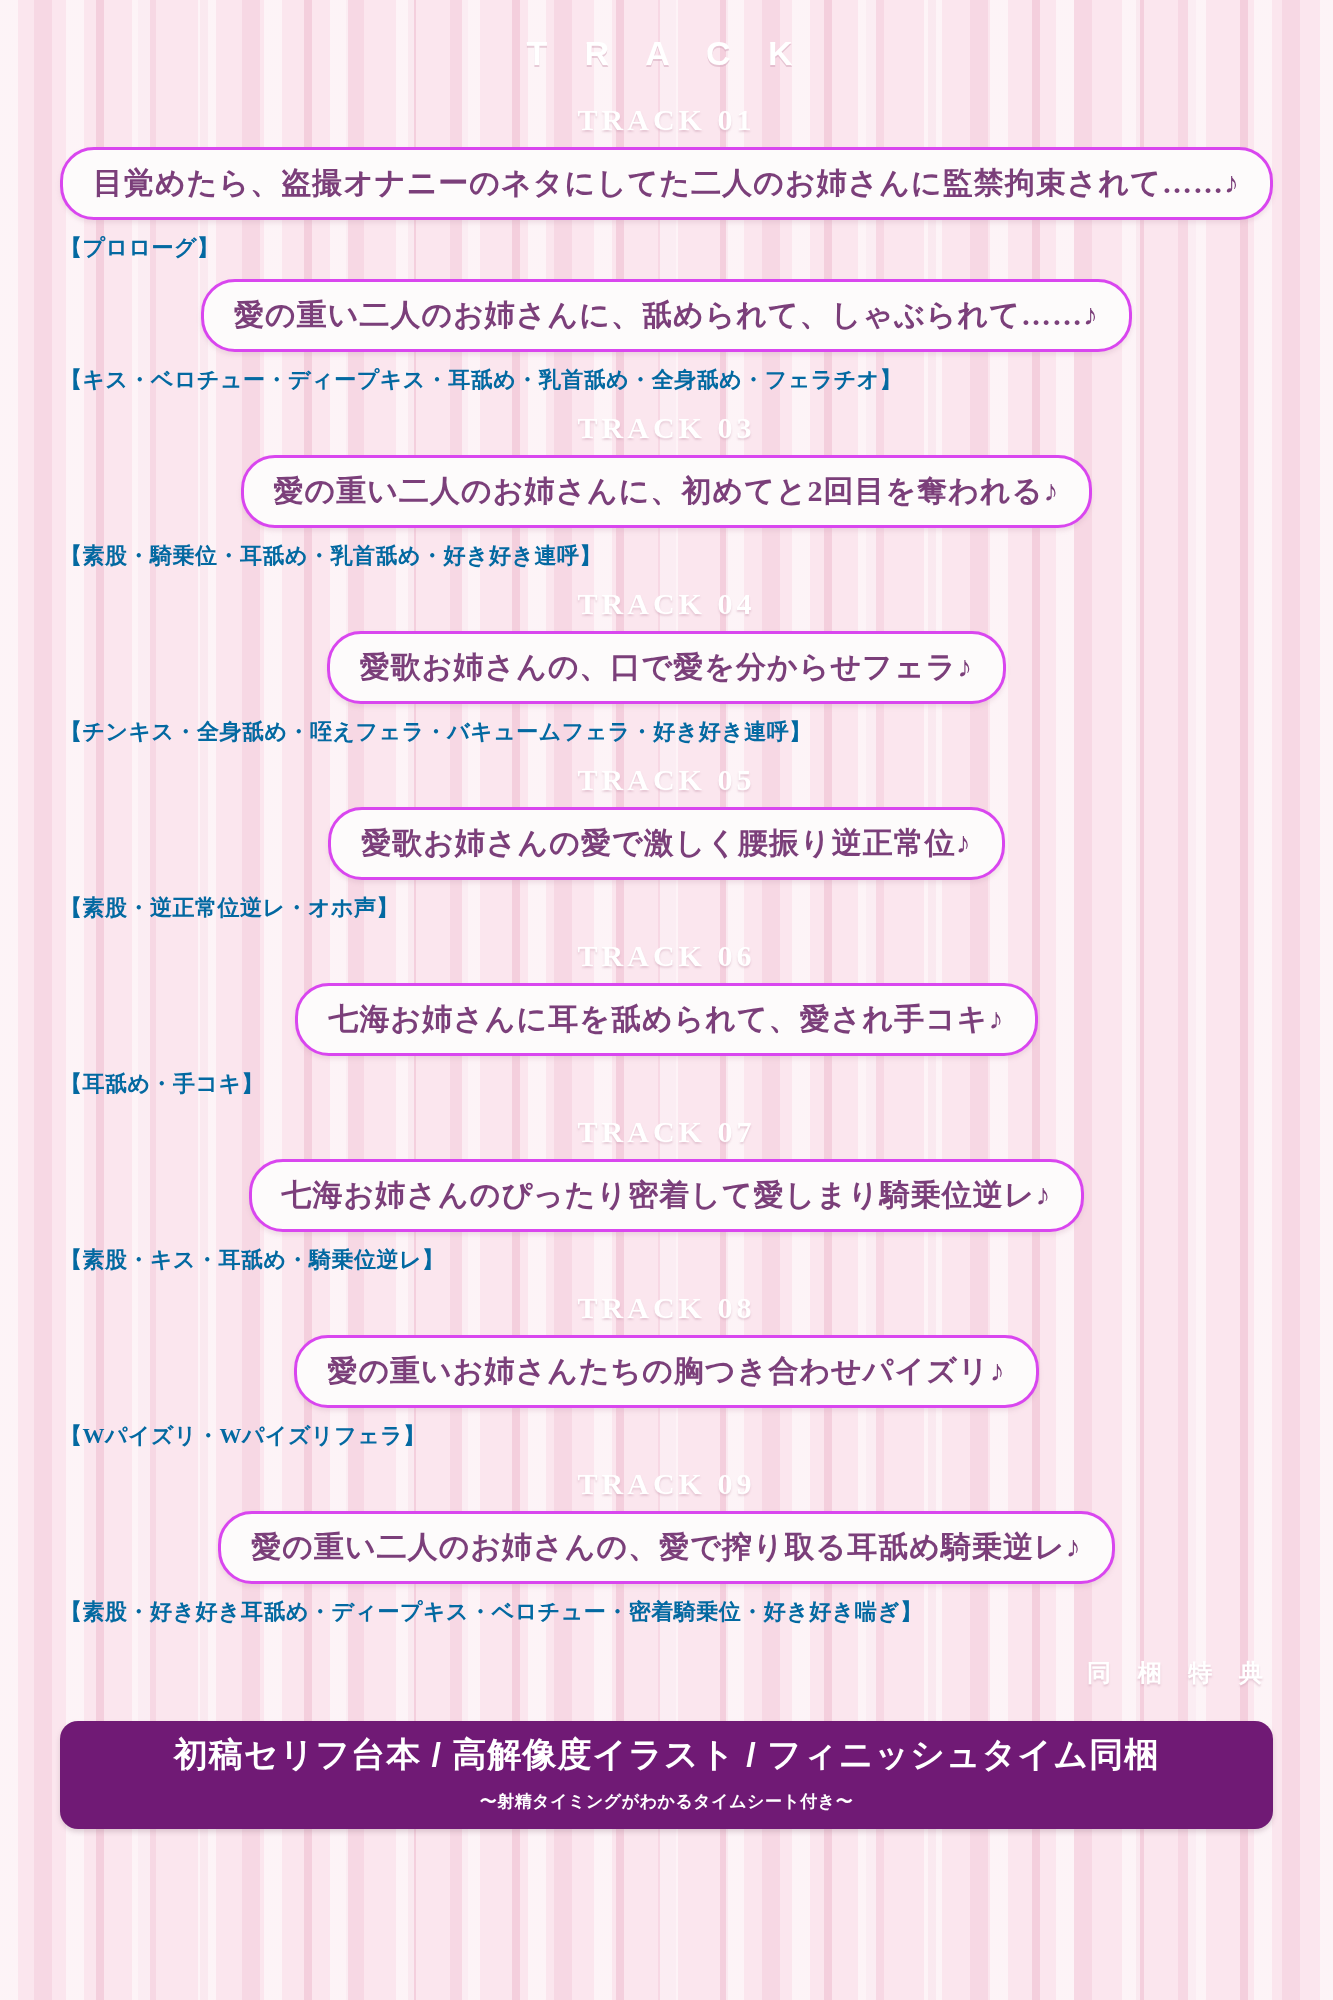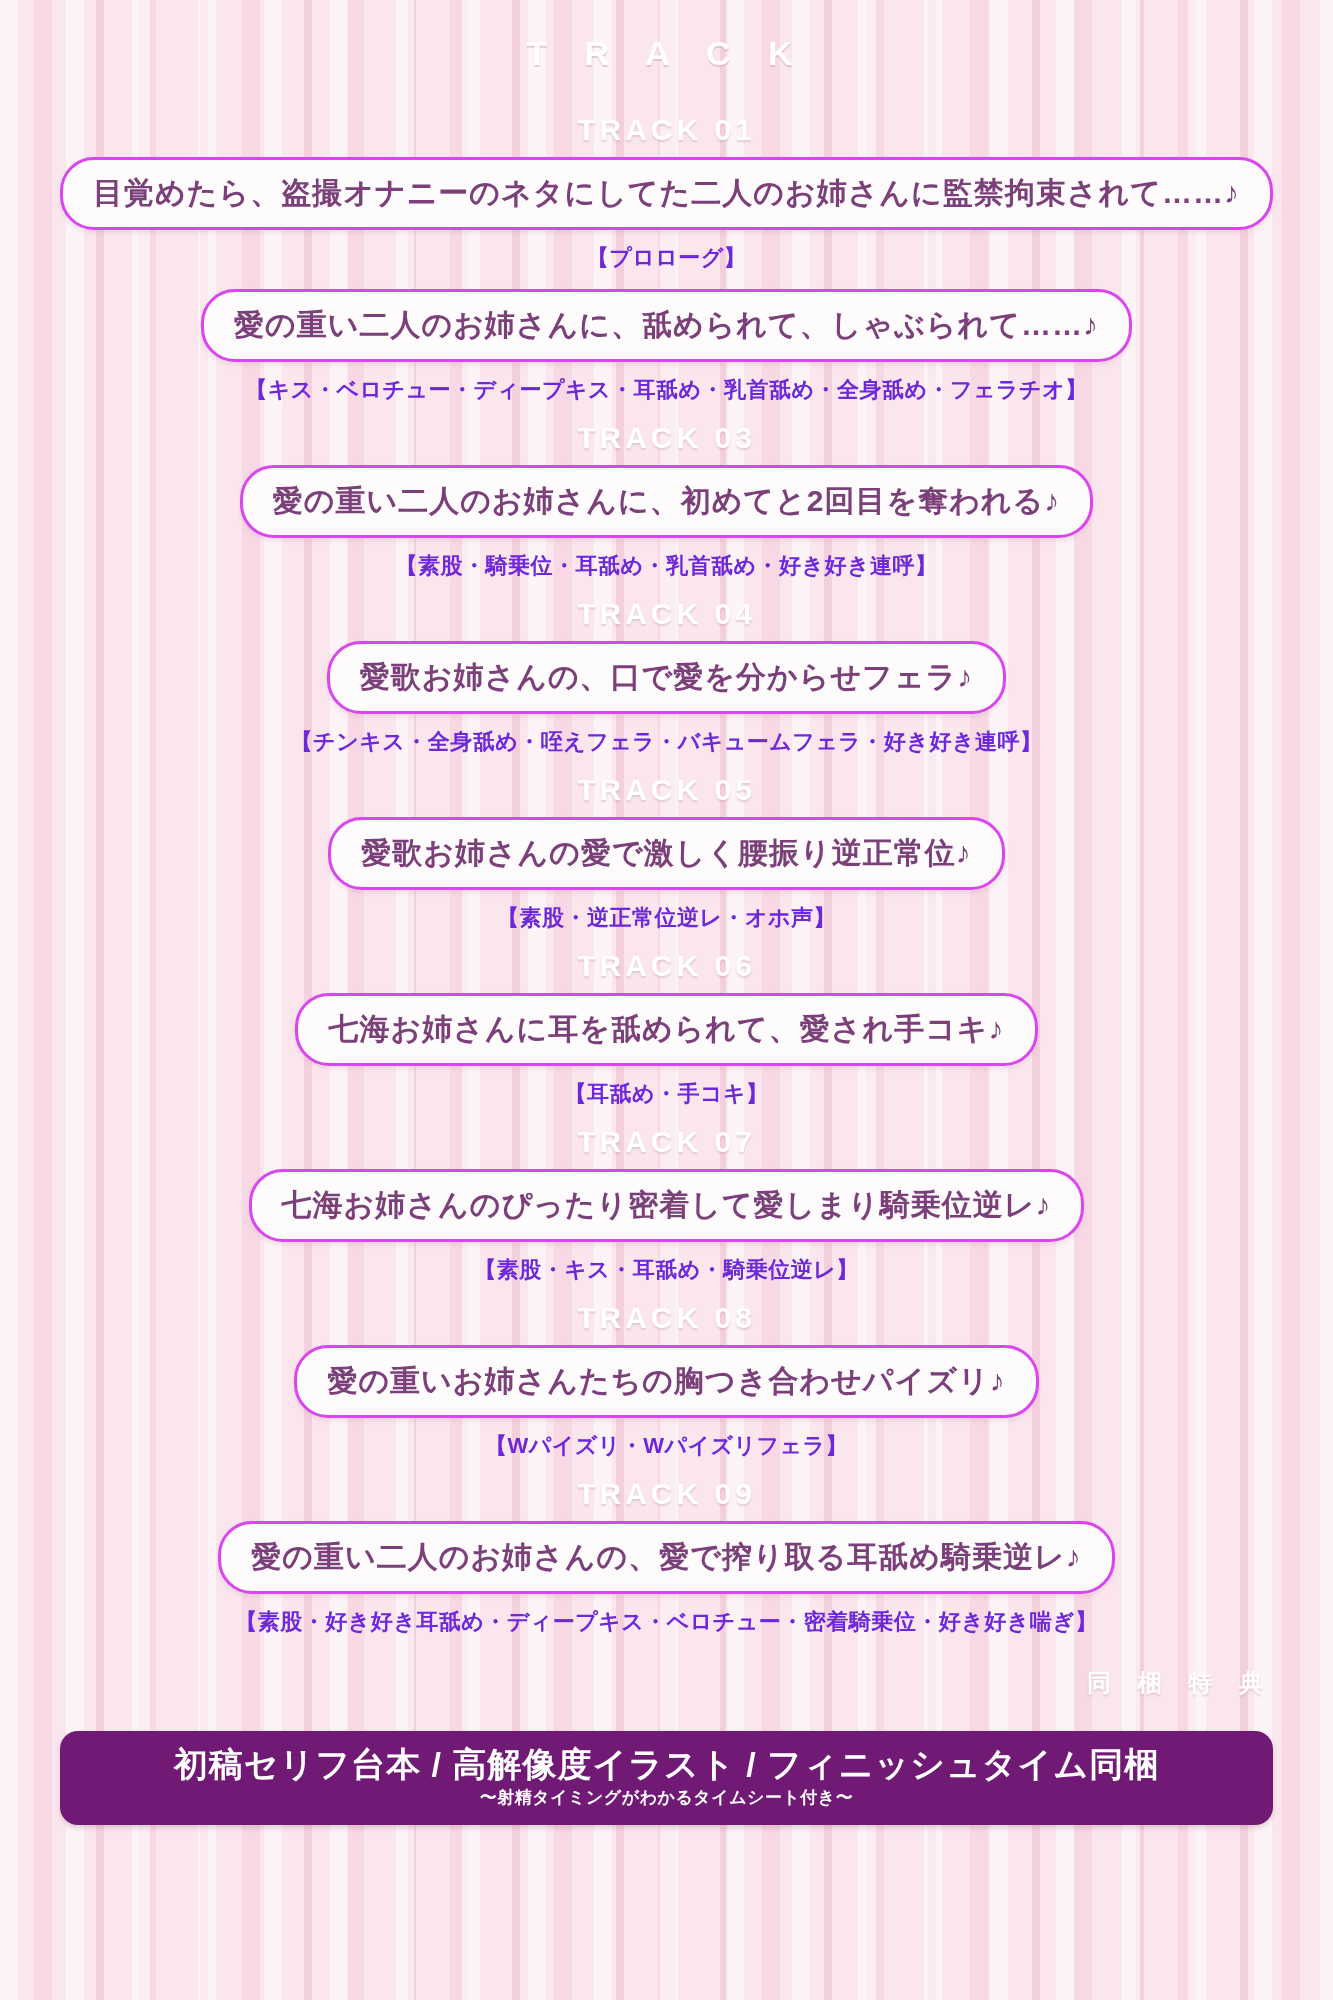--- a/index.html
+++ b/index.html
@@ -57,21 +57,22 @@
     text-align: center;
     color: #ffffff;
     font-size: 34px;
     font-weight: bold;
     letter-spacing: 14px;
     padding-top: 34px;
     text-shadow: 0 2px 0 rgba(214,170,190,0.55);
   }
 
   .track-list {
-    margin-top: 40px;
+    margin-top: 30px;
+    font-family: Liberation Serif, serif;
   }
 
   .track-block {
     margin-bottom: 8px;
   }
 
   .track-number {
     text-align: center;
     color: #ffffff;
     font-size: 30px;
@@ -94,22 +95,22 @@
     color: #7b3f7a;
     font-size: 30px;
     font-weight: bold;
     letter-spacing: 1px;
     padding: 13px 30px;
     box-shadow: 0 3px 4px rgba(200,160,180,0.25);
     white-space: nowrap;
   }
 
   .track-tags {
-    text-align: center;
-    color: #6d28d9;
+    text-align: left;
+    color: #0369a1;
     font-size: 22px;
     font-weight: bold;
     letter-spacing: 0.5px;
     margin-top: 13px;
     margin-bottom: 16px;
   }
 
   .bonus-title {
     text-align: right;
     color: #ffffff;
@@ -133,21 +134,21 @@
     font-size: 34px;
     font-weight: bold;
     letter-spacing: 1px;
     line-height: 1.15;
   }
   .bonus-bar-sub {
     color: #ffffff;
     font-size: 17px;
     font-weight: bold;
     letter-spacing: 0.5px;
-    margin-top: 2px;
+    margin-top: 16px;
   }
 </style>
 </head>
 <body>
 
 <div class="stripes"></div>
 
 <div class="page">
 
   <div class="header-title">T R A C K</div>

